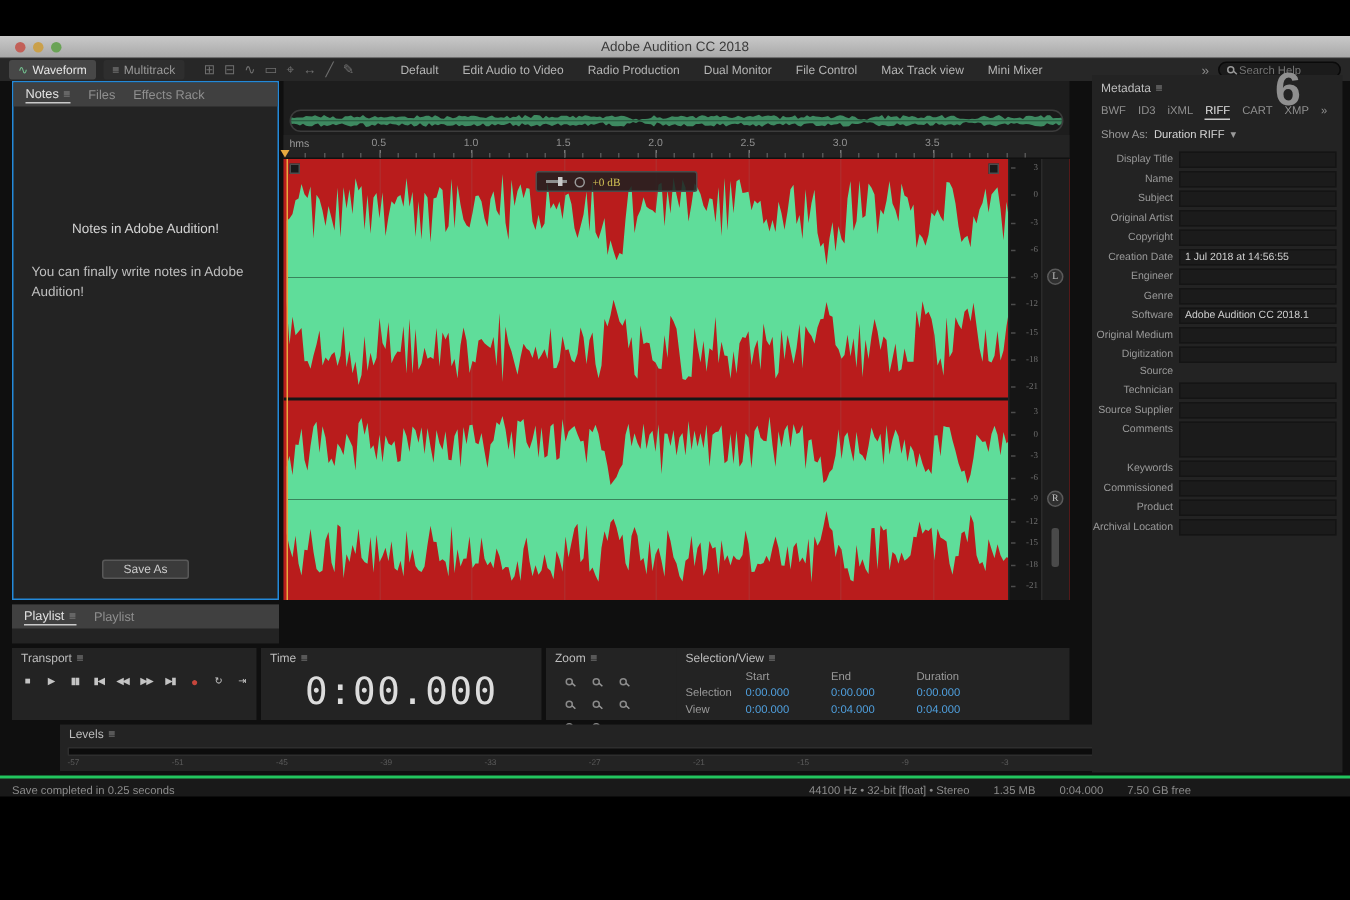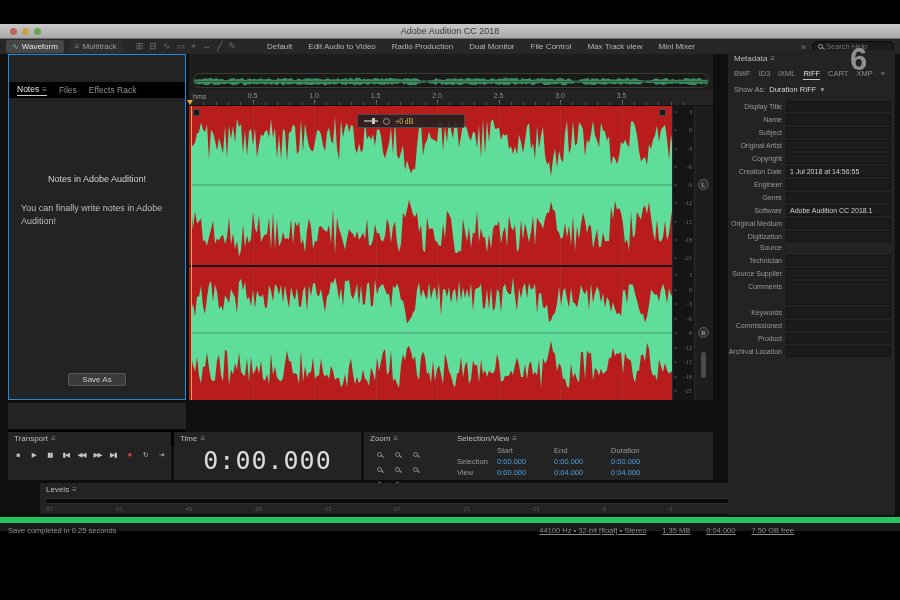--- a/index.html
+++ b/index.html
@@ -33,22 +33,22 @@
     font-size:7.5px; color:#9a9a9a; font-family:"Liberation Sans",sans-serif; }
   .mag { display:inline-block; width:5px; height:5px; border:1px solid #9a9a9a;
     border-radius:50%; position:relative; flex:none; }
   .mag::after { content:""; position:absolute; width:3px; height:1px; background:#9a9a9a;
     transform:rotate(45deg); right:-3px; bottom:-1px; }
 
   #appbg { position:absolute; left:0; top:54px; width:900px; height:463px; background:#0f0f0f; }
 
   
   .panel { position:absolute; background:#232323; }
-  .ptabs { height:16px; background:#000000; display:flex; align-items:center;
-    gap:12px; padding:0 8px; font-size:8.5px; color:#8f8f8f;margin-top:27px; }
+  .ptabs { height:16px; background:#404040; display:flex; align-items:center;
+    gap:12px; padding:0 8px; font-size:8.5px; color:#8f8f8f; }
   .ptab { white-space:nowrap; }
   .ptab.active { color:#e2e2e2; border-bottom:1px solid #c9c9c9; padding-bottom:1px; }
   .menu-glyph { color:#8a8a8a; font-size:8px; margin-left:3px; }
   .ptitle { height:12px; display:flex; align-items:center; padding:0 6px;
     font-size:8px; color:#bdbdbd; }
 
   
   #notes-group { left:8px; top:54px; width:178px; height:346px; border:1px solid #2389d9; }
   #note-heading { margin-top:76px; text-align:center; font-size:9px; color:#d4d4d4; padding:0 14px; }
   #note-body { margin:18px 12px 0; font-size:9px; color:#bfbfbf; line-height:1.45; }
@@ -115,23 +115,23 @@
   #seltable .shead { width:57px; color:#9a9a9a; }
   #seltable .sval  { width:57px; color:#4f9fdd; }
 
   
   #levels-group { left:8px; top:483px; width:705px; height:31px;margin-left:32px; }
   #lvl-track { position:absolute; left:5px; top:15px; width:692px; height:6px;
     background:#0c0c0c; border:1px solid #2e2e2e; border-radius:1px; }
   #lvl-scale { position:absolute; left:5px; top:23px; width:692px; display:flex;
     justify-content:space-between; font-size:5.5px; color:#5c5c5c; }
   #statusbar { position:absolute; left:0; top:517px; width:900px; height:14px; background:#191919;
-    border-top:6px solid #22c55e; font-size:7.5px; color:#8c8c8c; }
+    border-top:2px solid #22c55e; font-size:7.5px; color:#8c8c8c; }
   #status-left { position:absolute; left:8px; top:3px; }
-  #status-right { position:absolute; right:106px; top:3px; display:flex; gap:16px; white-space:nowrap;text-decoration:underline; }
+  #status-right { position:absolute; right:106px; top:3px; display:flex; gap:16px; white-space:nowrap; }
 
   
   #meta-group { left:728px; top:50px; width:167px; height:465px; }
   #mtabs { display:flex; gap:8px; padding:3px 6px 2px; font-size:7.5px; color:#8f8f8f; }
   .mtab.active { color:#e0e0e0; border-bottom:1px solid #c9c9c9; padding-bottom:1px; }
   #showas { display:flex; align-items:center; gap:4px; padding:3px 6px; font-size:7.5px; color:#9a9a9a; }
   #showas .val { color:#d6d6d6; }
   #mfields { padding:4px 4px 0 0; }
   .mrow { display:flex; margin-bottom:2px; }
   .mlabel { width:58px; flex:none; text-align:right; padding-right:4px; font-size:7px;

